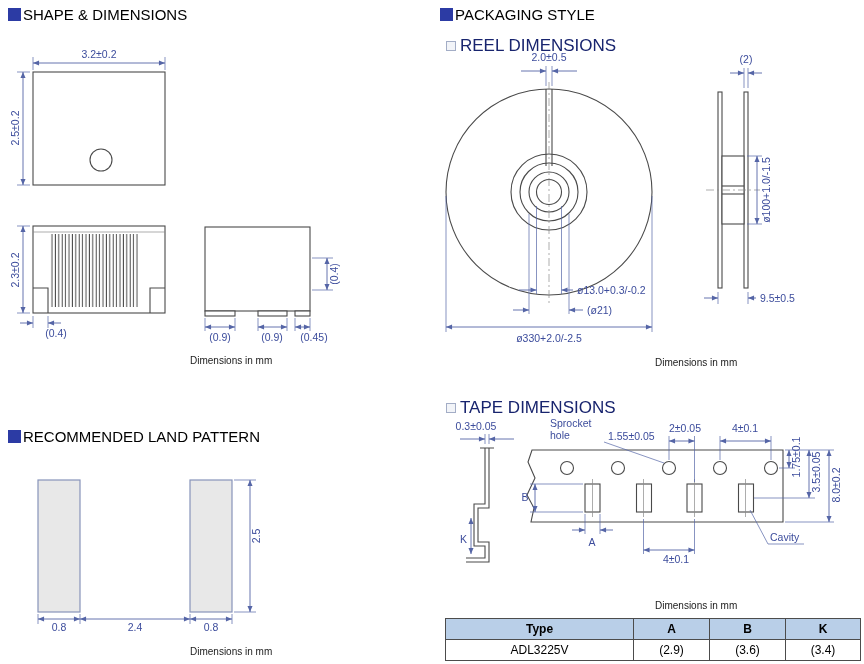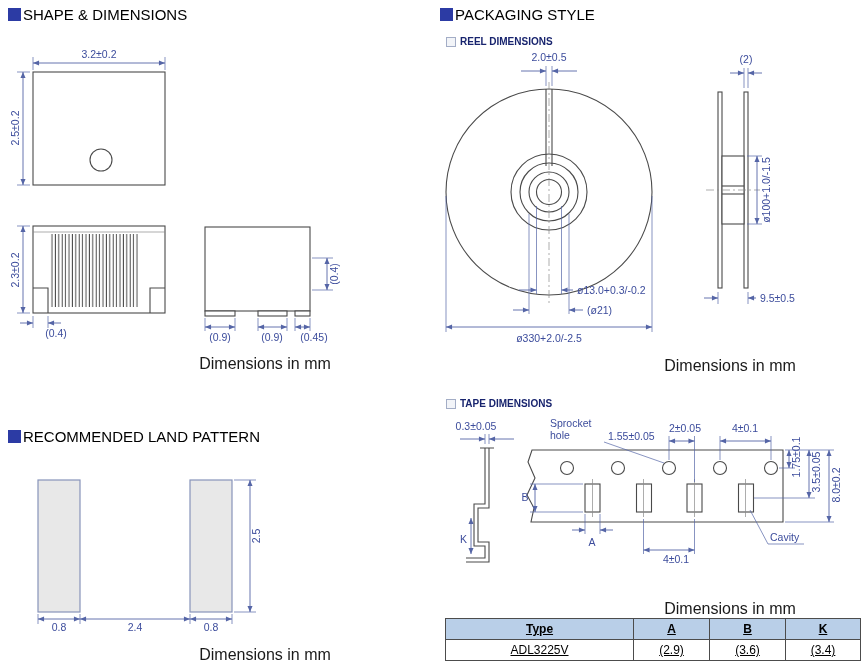--- a/index.html
+++ b/index.html
@@ -1,22 +1,22 @@
 <!DOCTYPE html>
 <html><head>
 <meta charset="utf-8">
 <style>
   * { margin:0; padding:0; box-sizing:border-box; }
   html,body { width:864px; height:664px; }
   body { position:relative; background:#ffffff; font-family:"Liberation Sans", sans-serif; overflow:hidden; }
   .h1 { position:absolute; display:flex; align-items:center; font-weight:normal; font-size:15px; color:#000; white-space:nowrap; }
   .h1 .sq { width:13px; height:13px; background:#2c3ba4; margin-right:2px; flex:none; }
-  .h2 { position:absolute; display:flex; align-items:center; font-weight:bold; font-size:10px; color:#18246e; white-space:nowrap; }
+  .h2 { position:absolute; display:flex; align-items:center; font-weight:normal; font-size:17px; color:#18246e; white-space:nowrap; }
   .h2 .sq2 { width:10px; height:10px; background:#f2f4f8; border:1px solid #a3adc6; margin-right:4px; flex:none; }
-  .note { position:absolute; font-size:16px; color:#1a1a1a; width:150px; text-align:center; white-space:nowrap; }
+  .note { position:absolute; font-size:10px; color:#1a1a1a; width:150px; text-align:left; white-space:nowrap; }
   svg.canvas { position:absolute; left:0; top:0; }
   svg text { font-family:"Liberation Sans", sans-serif; font-size:10.5px; fill:#3c4c9c; }
   .ol  { stroke:#4a4a4a; stroke-width:1.1; fill:none; }
   .olf { stroke:#4a4a4a; stroke-width:1.1; fill:#ffffff; }
   .dim { stroke:#5565a6; stroke-width:0.9; fill:none; }
   .ext { stroke:#5565a6; stroke-width:0.7; fill:none; }
   .thin{ stroke:#8a8a8a; stroke-width:0.7; fill:none; }
   .cl  { stroke:#8a8a8a; stroke-width:0.7; fill:none; stroke-dasharray:8 3 2 3; }
   .pad { fill:#e8e8e8; stroke:#8793ba; stroke-width:1.2; }
   table.sizes { position:absolute; border-collapse:collapse; font-size:12px; color:#000; table-layout:fixed; background:#fff; }
@@ -257,21 +257,21 @@
       <line class="ext" x1="347" y1="122" x2="396" y2="122"></line>
       <line class="dim" x1="351" y1="50" x2="351" y2="68" marker-start="url(#as)" marker-end="url(#ae)"></line>
       <text transform="translate(362,57) rotate(-90)" text-anchor="middle">1.75±0.1</text>
       <line class="dim" x1="371" y1="50" x2="371" y2="98" marker-start="url(#as)" marker-end="url(#ae)"></line>
       <text transform="translate(382,72) rotate(-90)" text-anchor="middle">3.5±0.05</text>
       <line class="dim" x1="391" y1="50" x2="391" y2="122" marker-start="url(#as)" marker-end="url(#ae)"></line>
       <text transform="translate(402,85) rotate(-90)" text-anchor="middle">8.0±0.2</text>
     </g>
   </svg>
 
-  <table class="sizes" style="left:445px; top:618px; width:415px;text-decoration:underline;">
+  <table class="sizes" style="left:445px; top:618px; width:415px;">
     <colgroup>
       <col style="width:188px">
         <col style="width:76px">
         <col style="width:76px">
         <col style="width:75px">
     </colgroup>
     <thead>
       <tr>
         <th>Type</th>
         <th>A</th>

